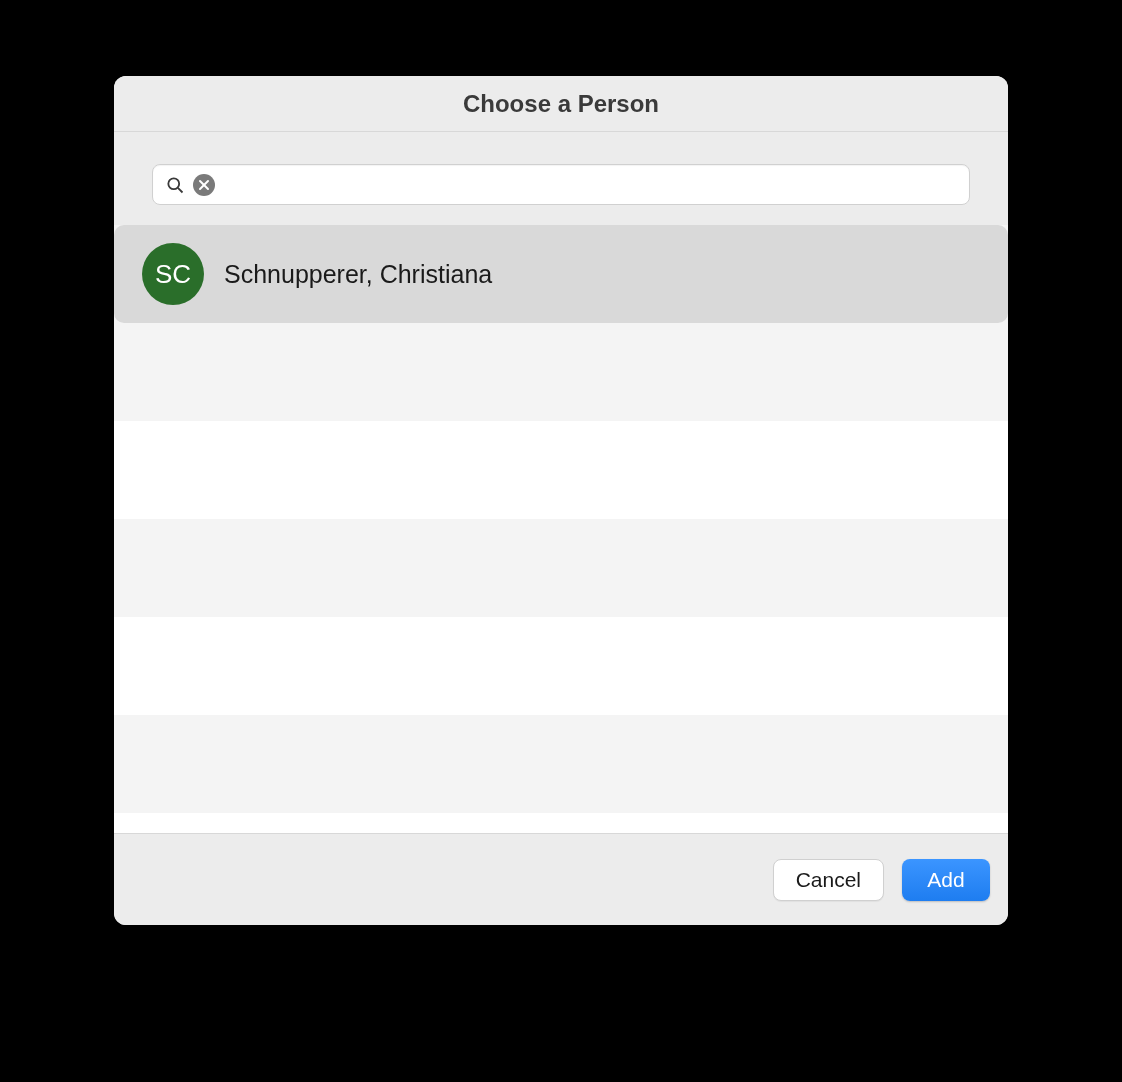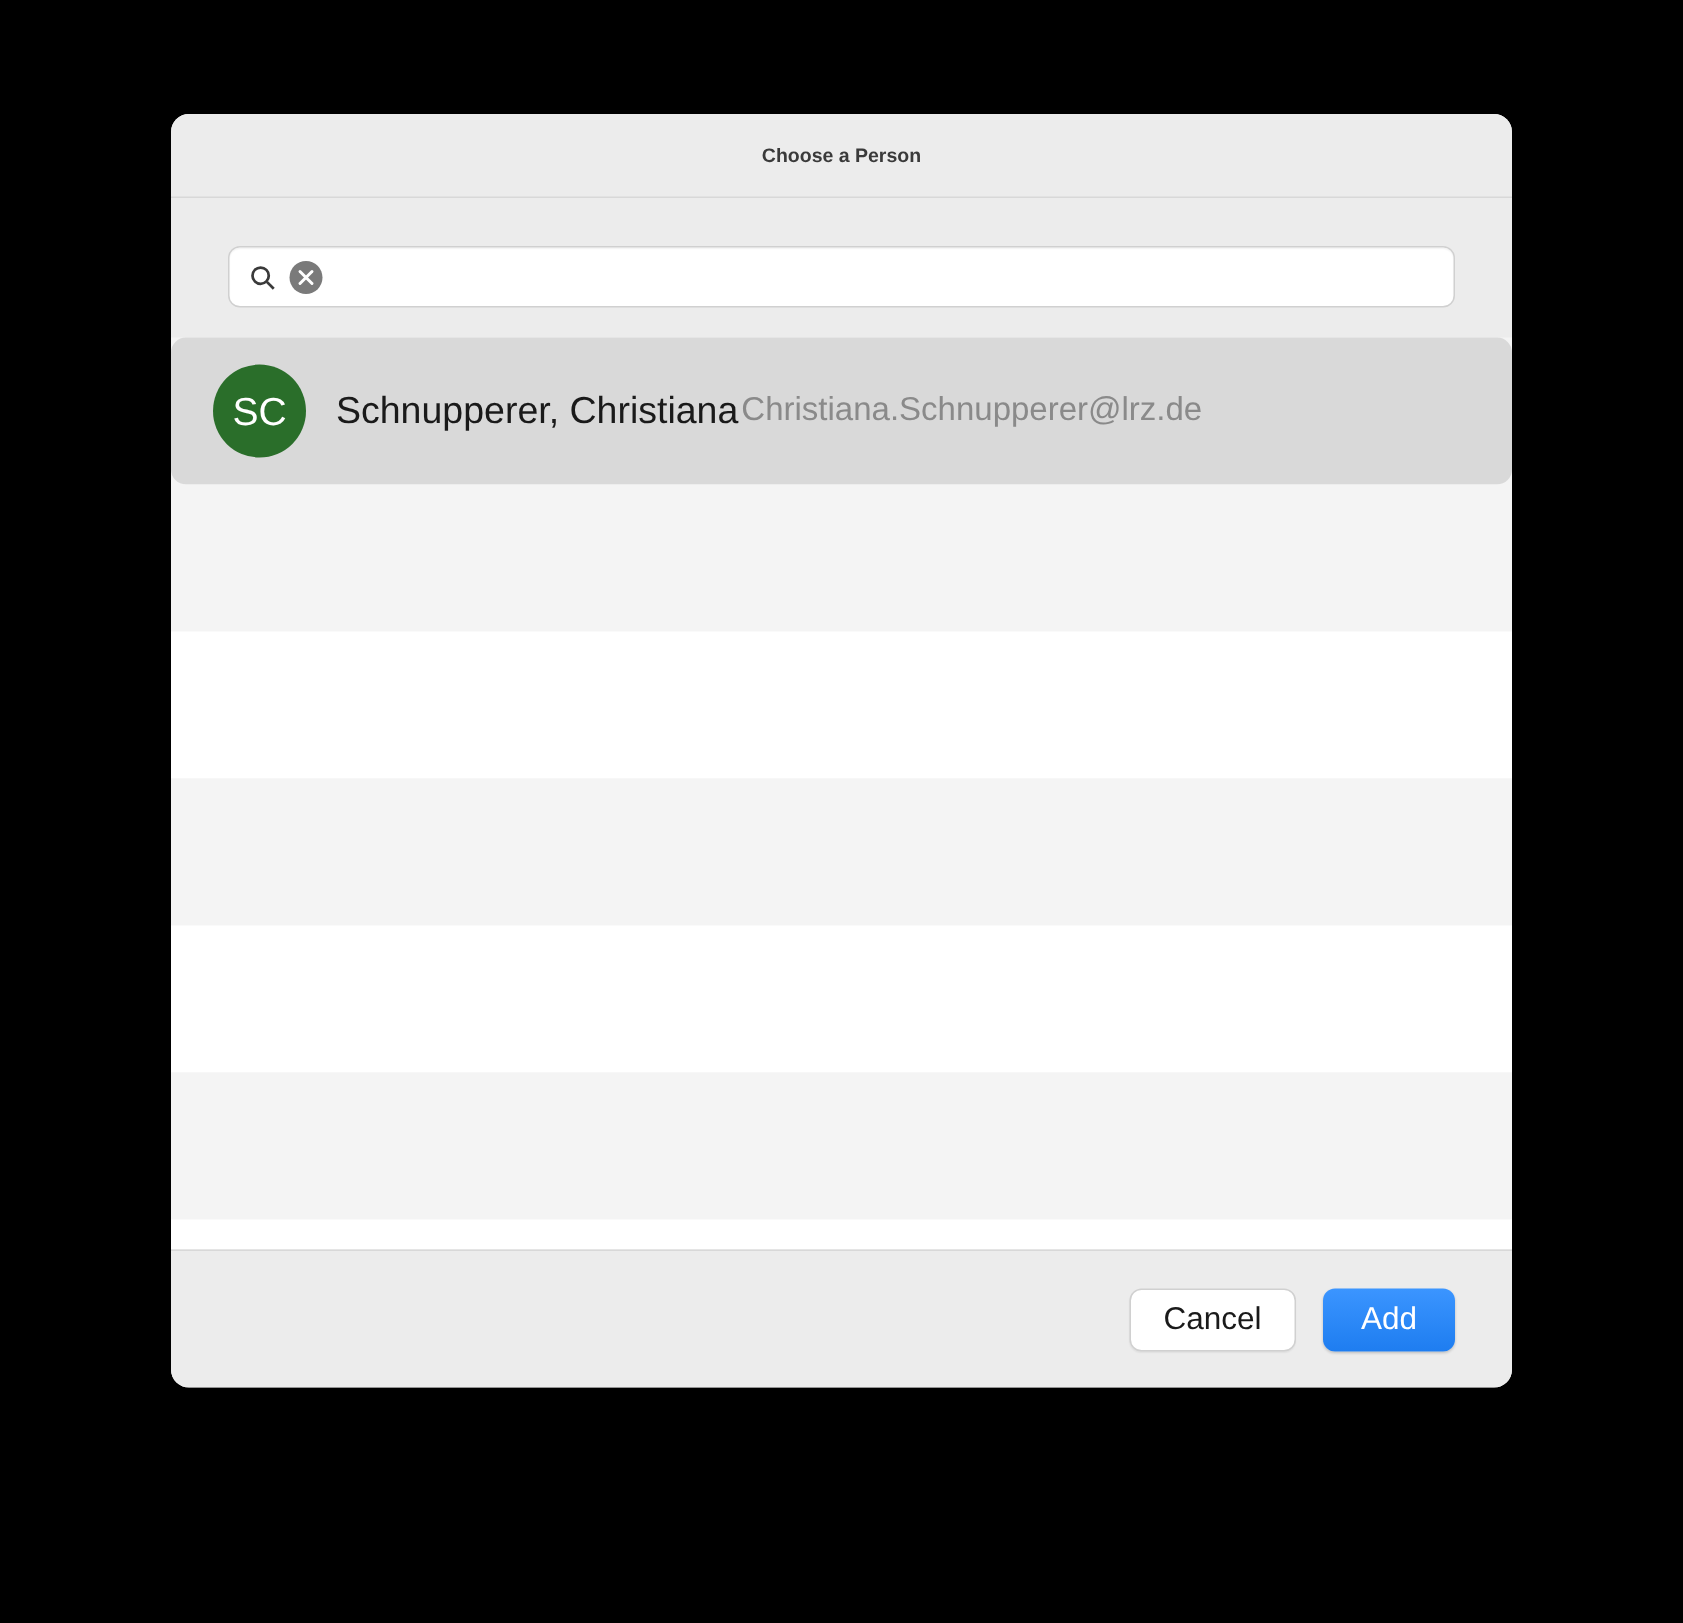--- a/index.html
+++ b/index.html
@@ -30,21 +30,21 @@
     .title-bar {
       height: 56px;
       display: flex;
       align-items: center;
       justify-content: center;
       border-bottom: 1px solid #d8d8d8;
       background: #ececec;
     }
 
     .title-text {
-      font-size: 13px;
+      font-size: 24px;
       font-weight: 600;
       color: #3a3a3a;
     }
 
     .search-area {
       padding: 32px 38px 20px 38px;
     }
 
     .search-field {
       position: relative;
@@ -157,21 +157,21 @@
       font-size: 22px;
       color: #8a8a8a;
     }
 
     .footer {
       height: 92px;
       border-top: 1px solid #d8d8d8;
       display: flex;
       align-items: center;
       justify-content: flex-end;
-      padding: 0 38px;
+      padding: 0 18px;
       gap: 18px;
       background: #ececec;
     }
 
     .btn {
       height: 42px;
       padding: 0 22px;
       border-radius: 8px;
       font-size: 21px;
       font-weight: 400;
@@ -233,21 +233,20 @@
         </svg>
       </div>
     </div>
   </div>
 
   <div class="results-area">
     <div class="result-row selected">
       <div class="avatar">SC</div>
       <div class="person-info">
         <div class="person-name">Schnupperer, Christiana</div>
-        <div class="person-email">Christiana.Schnupperer@lrz.de</div>
       </div>
     </div>
     <div class="empty-row light"></div>
     <div class="empty-row alt"></div>
     <div class="empty-row light"></div>
     <div class="empty-row alt"></div>
     <div class="empty-row light"></div>
     <div class="empty-row alt short"></div>
   </div>
 

